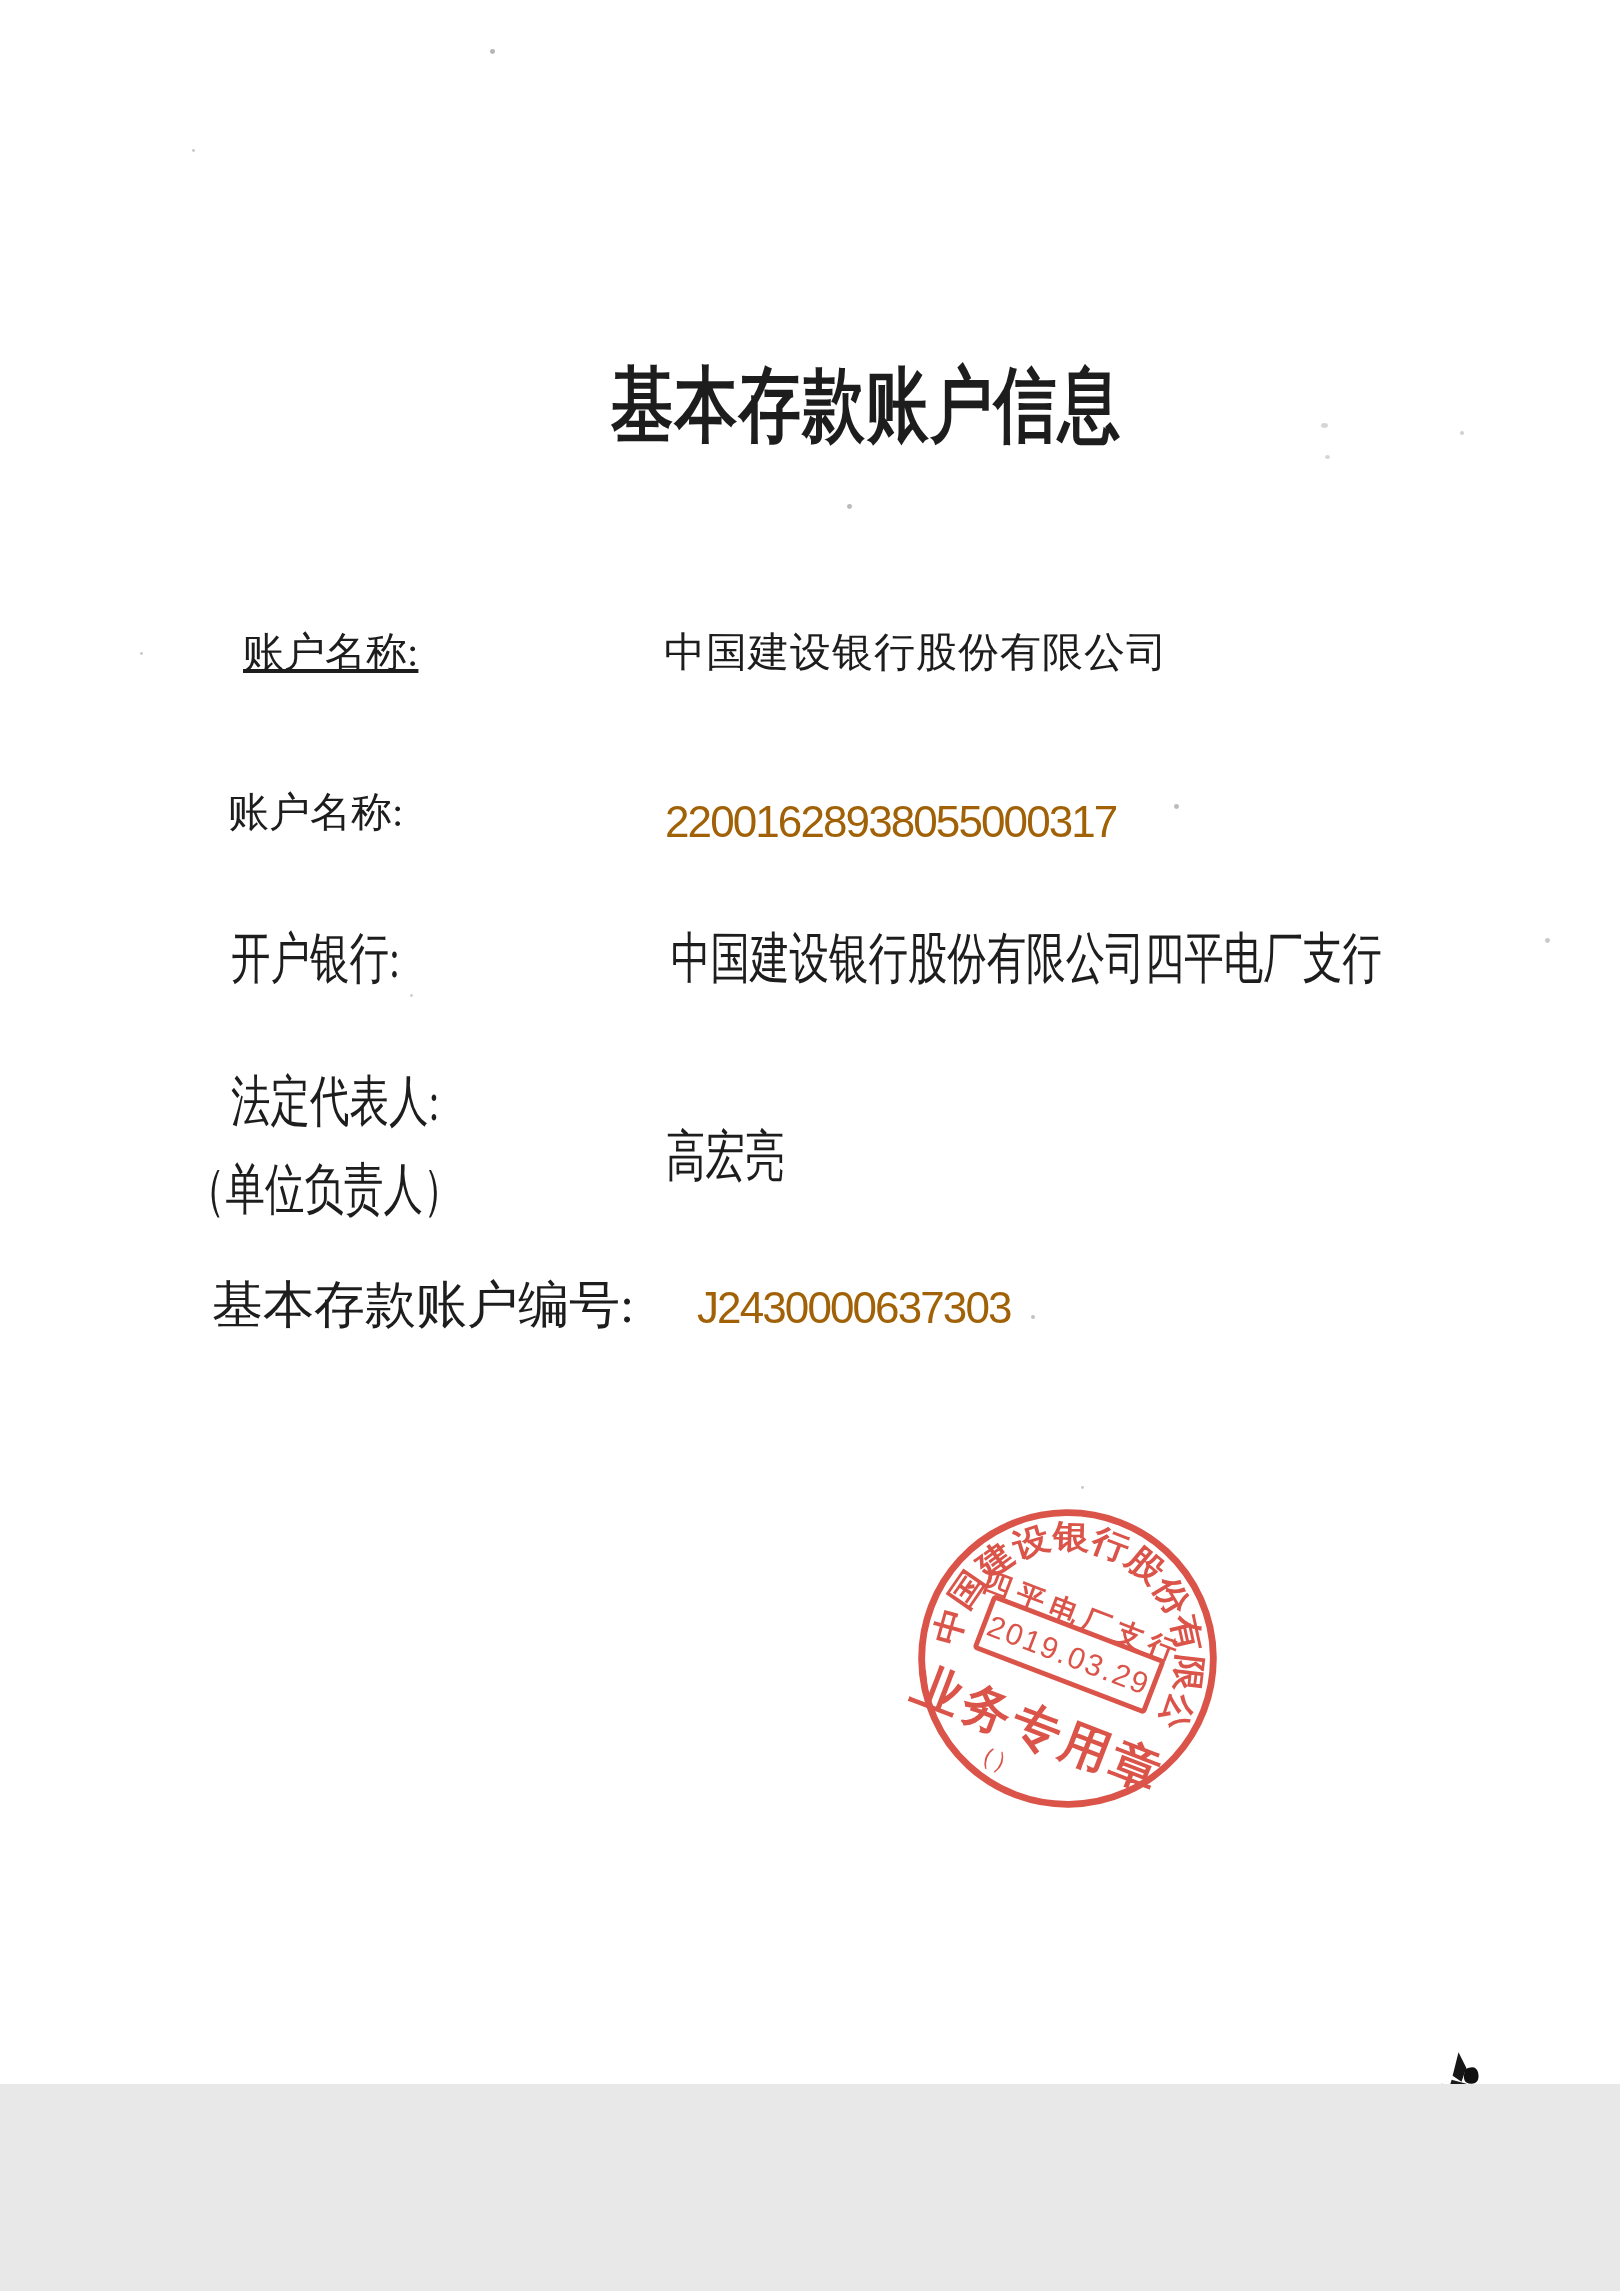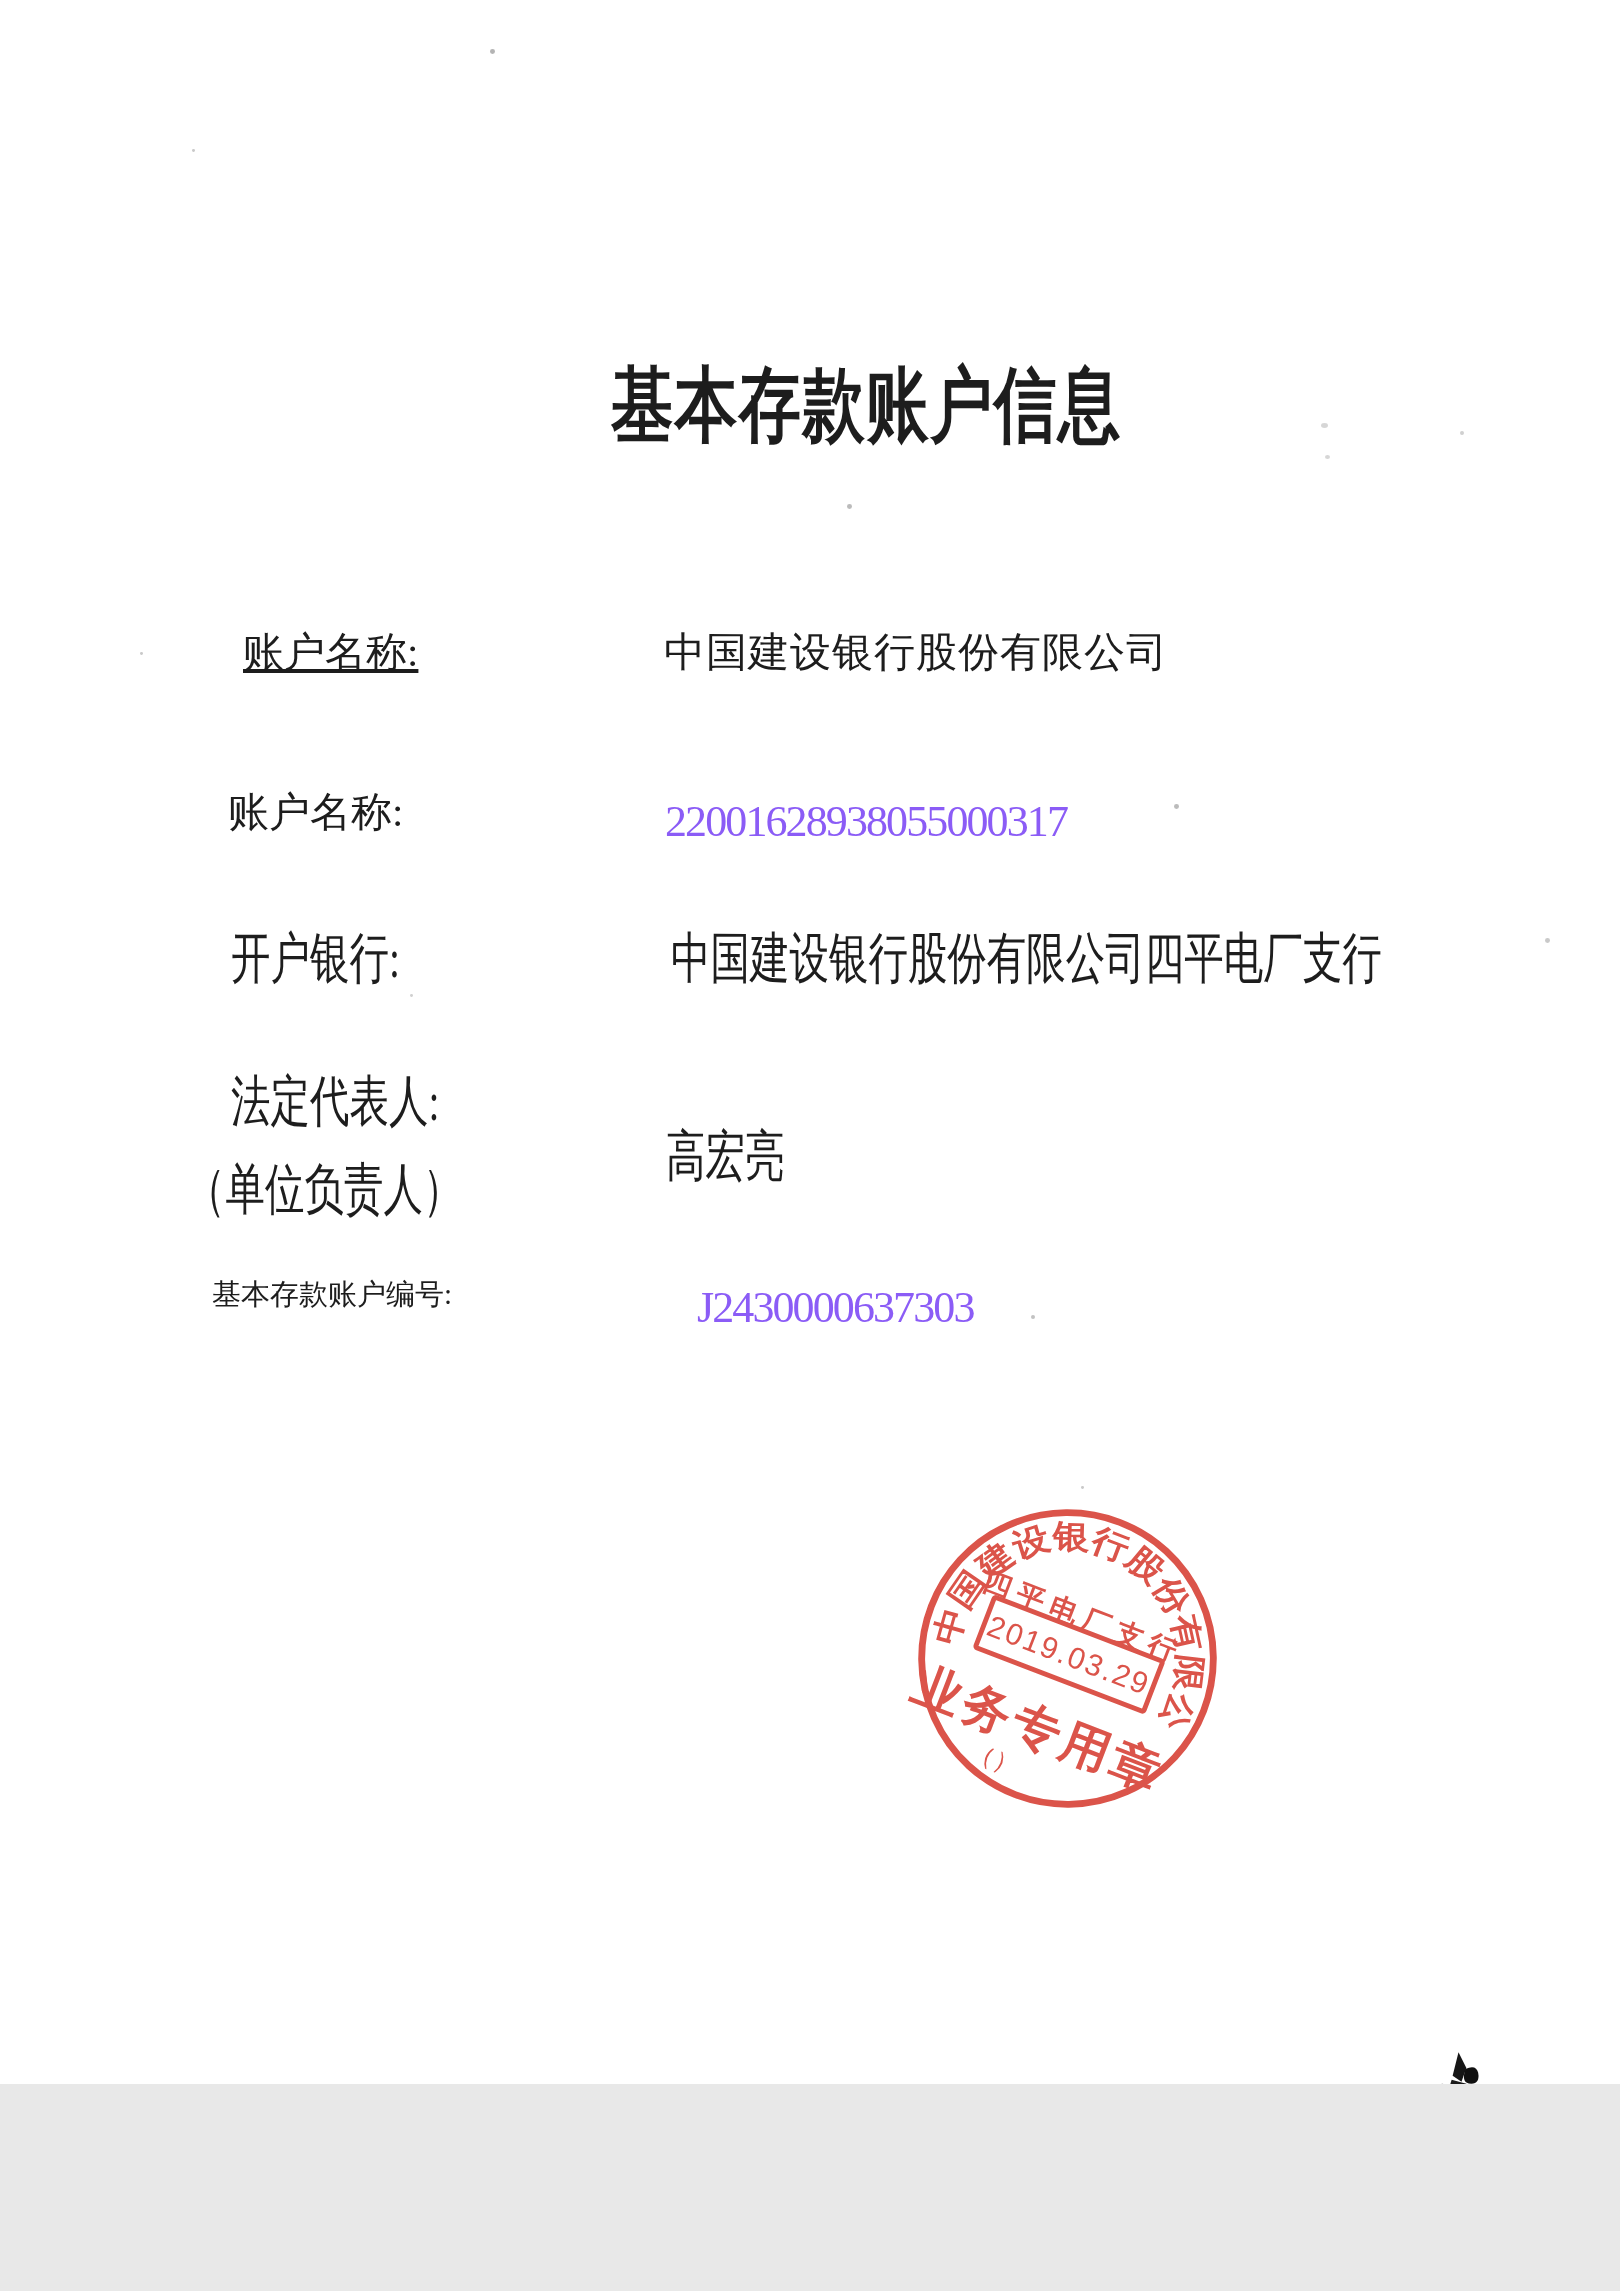--- a/index.html
+++ b/index.html
@@ -17,22 +17,22 @@
     left:611px;top:365px;
     font-size:82px;font-weight:bold;letter-spacing:2px;
     transform:scale(0.76,1);transform-origin:0 0;
   }
   .lbl,.val{font-size:41px;}
   .tall{
     font-size:47px;
     transform:scale(0.84,1.18);transform-origin:0 0;
   }
   .num{
-    font-family:Liberation Serif, serif;
-    font-size:44px;letter-spacing:-1.9px;font-weight:500;color:#8b5cf6;text-align:center;
+    font-family:Liberation Sans, sans-serif;
+    font-size:44px;letter-spacing:-1.9px;font-weight:500;color:#a16207;text-align:center;
   }
   
   .date-line{
     left:925px;top:1734px;
     display:flex;align-items:baseline;gap:37px;
     font-size:41px;color:#222;
   }
   .date-num{
     font-family:"Liberation Sans", sans-serif;
     font-size:44px;letter-spacing:-1px;
@@ -68,21 +68,21 @@
   <div class="abs lbl" style="left:228px;top:792px;">账户名称:</div>
   <div class="abs num" style="left:665px;top:800px;">22001628938055000317</div>
 
   <div class="abs tall" style="left:231px;top:931px;">开户银行:</div>
   <div class="abs tall" style="left:671px;top:931px;">中国建设银行股份有限公司四平电厂支行</div>
 
   <div class="abs tall" style="left:231px;top:1074px;">法定代表人:</div>
   <div class="abs tall" style="left:186px;top:1162px;">（单位负责人）</div>
   <div class="abs tall" style="left:666px;top:1129px;">高宏亮</div>
 
-  <div class="abs lbl" style="left:212px;top:1280px;font-size:29px;">基本存款账户编号:</div>
+  <div class="abs lbl" style="left:212px;top:1280px;font-size:51px;">基本存款账户编号:</div>
   <div class="abs num" style="left:659px;top:1286px;margin-left:38px;">J2430000637303</div>
 
 
   <div class="abs seal">
     <svg width="323" height="323" viewBox="0 0 330 330">
       <circle cx="165" cy="165" r="149" fill="none" stroke="var(--seal,#d8453a)" stroke-width="7"></circle>
       <path id="ringArc" d="M 55.8 194.3 A 113 113 0 1 1 274.2 194.3" fill="none"></path>
       <text class="ring">
         <textPath href="#ringArc" startOffset="0" textLength="450" lengthAdjust="spacingAndGlyphs">中国建设银行股份有限公司</textPath>
       </text>

